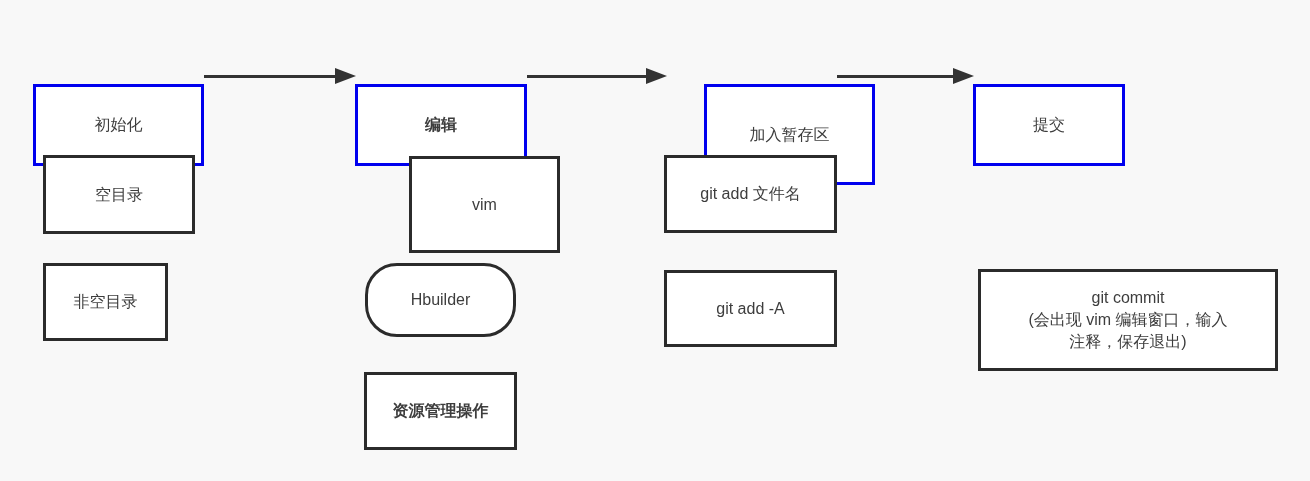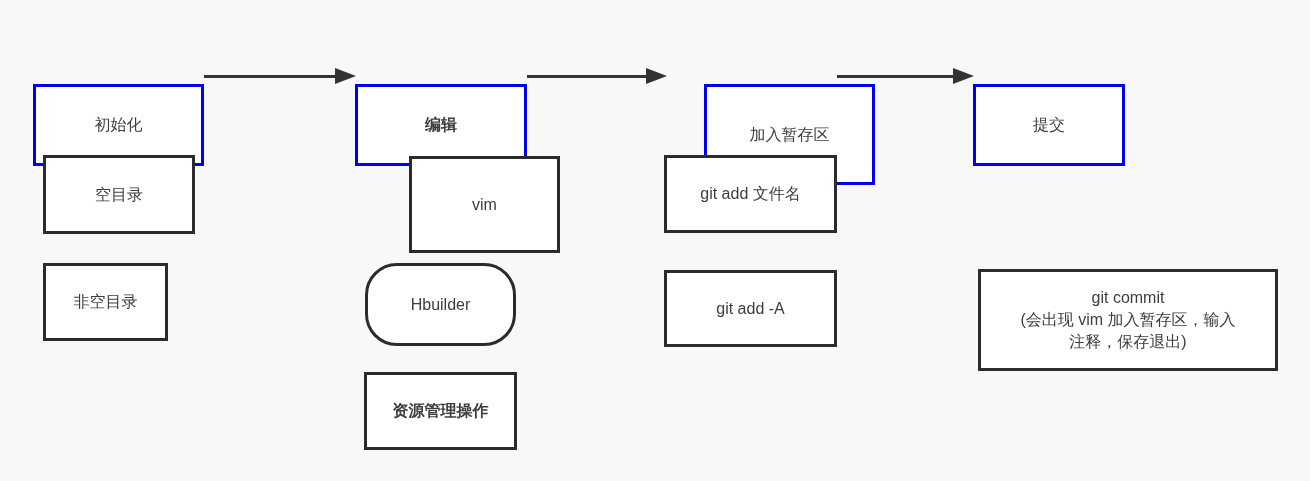--- a/index.html
+++ b/index.html
@@ -61,21 +61,21 @@
   #arrow-head-1 { left: 335px; }
   #arrow-line-2 { left: 527px; width: 120px; }
   #arrow-head-2 { left: 646px; }
   #arrow-line-3 { left: 837px; width: 117px; }
   #arrow-head-3 { left: 953px; }
 
   
   #detail-empty-dir     { left: 43px;  top: 155px; width: 152px; height: 79px; }
   #detail-nonempty-dir  { left: 43px;  top: 263px; width: 125px; height: 78px; }
   #detail-vim           { left: 365px; top: 156px; width: 151px; height: 97px; margin-left: 44px; }
-  #detail-hbuilder      { left: 365px; top: 263px; width: 151px; height: 83px; border-radius: 32px; }
+  #detail-hbuilder      { left: 365px; top: 263px; width: 151px; height: 74px; border-radius: 32px; }
   #detail-resource-mgmt { left: 364px; top: 372px; width: 153px; height: 78px; font-weight: bold; }
   #detail-git-add-file  { left: 664px; top: 155px; width: 173px; height: 78px; }
   #detail-git-add-a     { left: 664px; top: 270px; width: 173px; height: 77px; }
   #detail-git-commit-m  { left: 973px; top: 155px; width: 299px; height: 78px; }
   #detail-git-commit    { left: 978px; top: 269px; width: 300px; height: 102px; }
   #detail-git-commit .inner { display: block; }
 </style>
 </head>
 <body>
 
@@ -126,18 +126,18 @@
   <div class="box detail-box" id="detail-git-add-file">
     <span>git add 文件名</span>
   </div>
   <div class="box detail-box" id="detail-git-add-a">
     <span>git add -A</span>
   </div>
 
   <div class="box detail-box" id="detail-git-commit">
     <span class="inner">
       <span style="display:block">git commit</span>
-      <span style="display:block">(会出现 vim 加入暂存区，输入</span>
+      <span style="display:block">(会出现 vim 编辑窗口，输入</span>
       <span style="display:block">注释，保存退出)</span>
     </span>
   </div>
 
 </div>
 
 </body></html>

